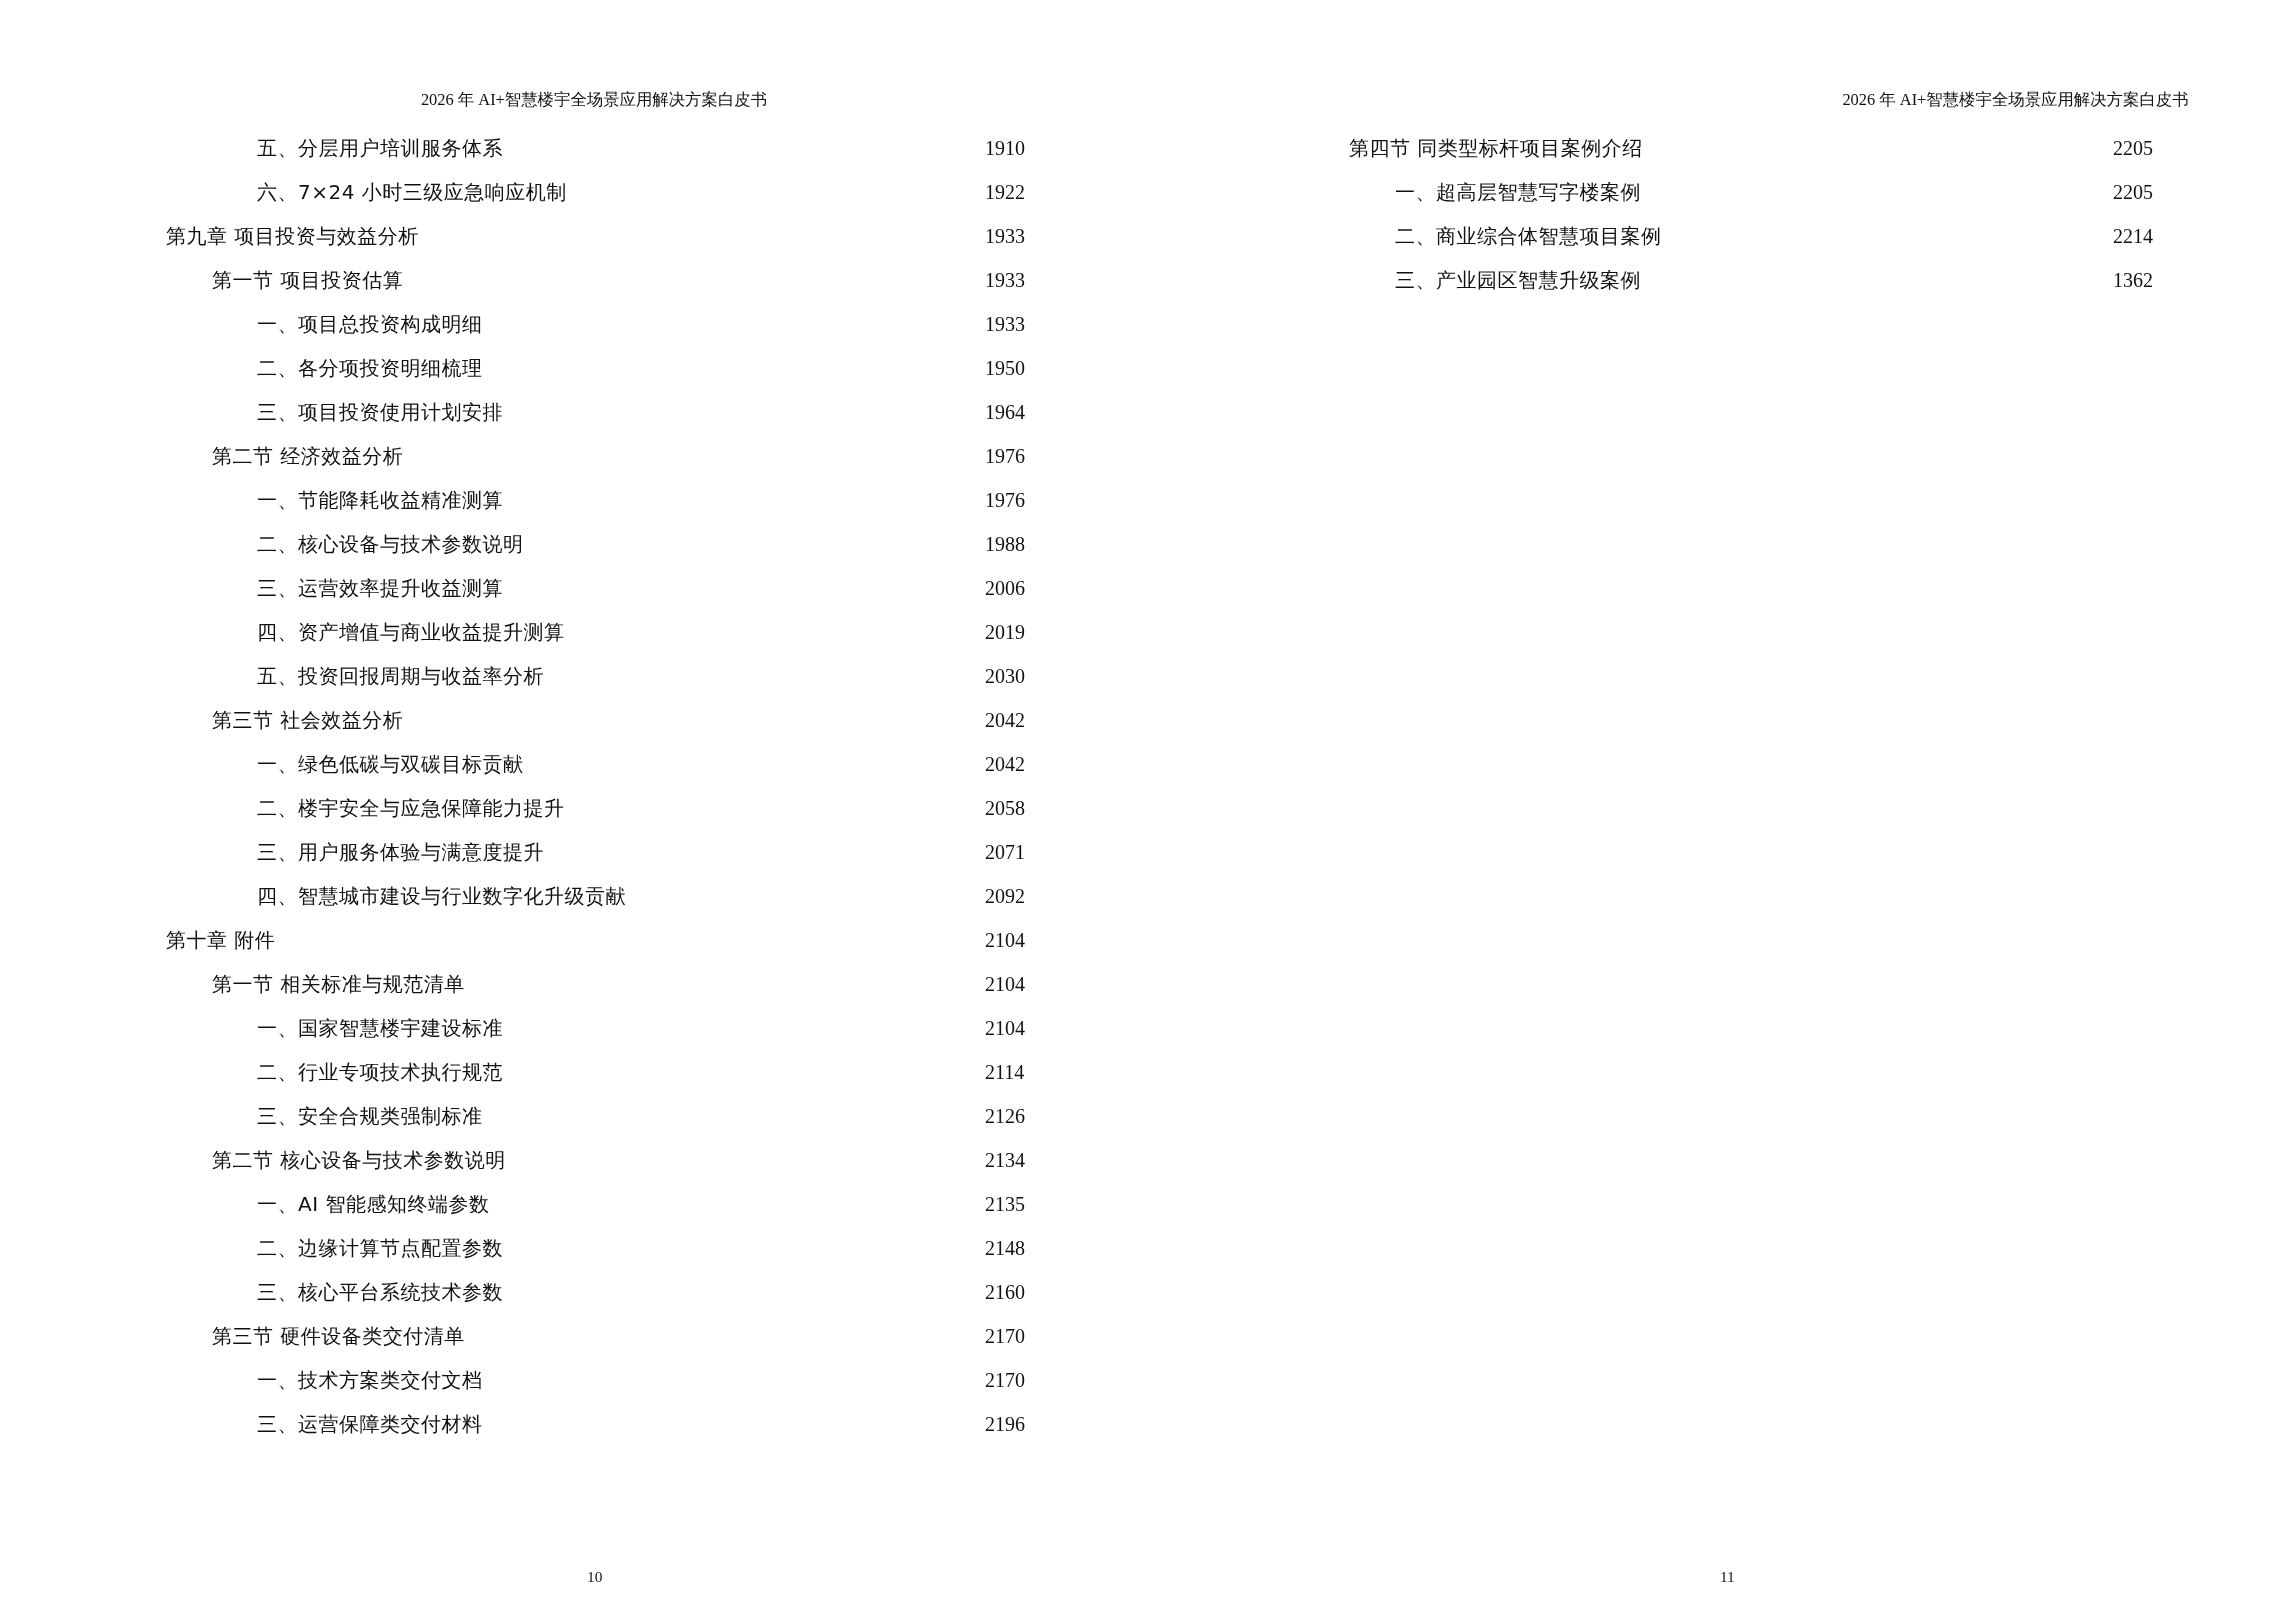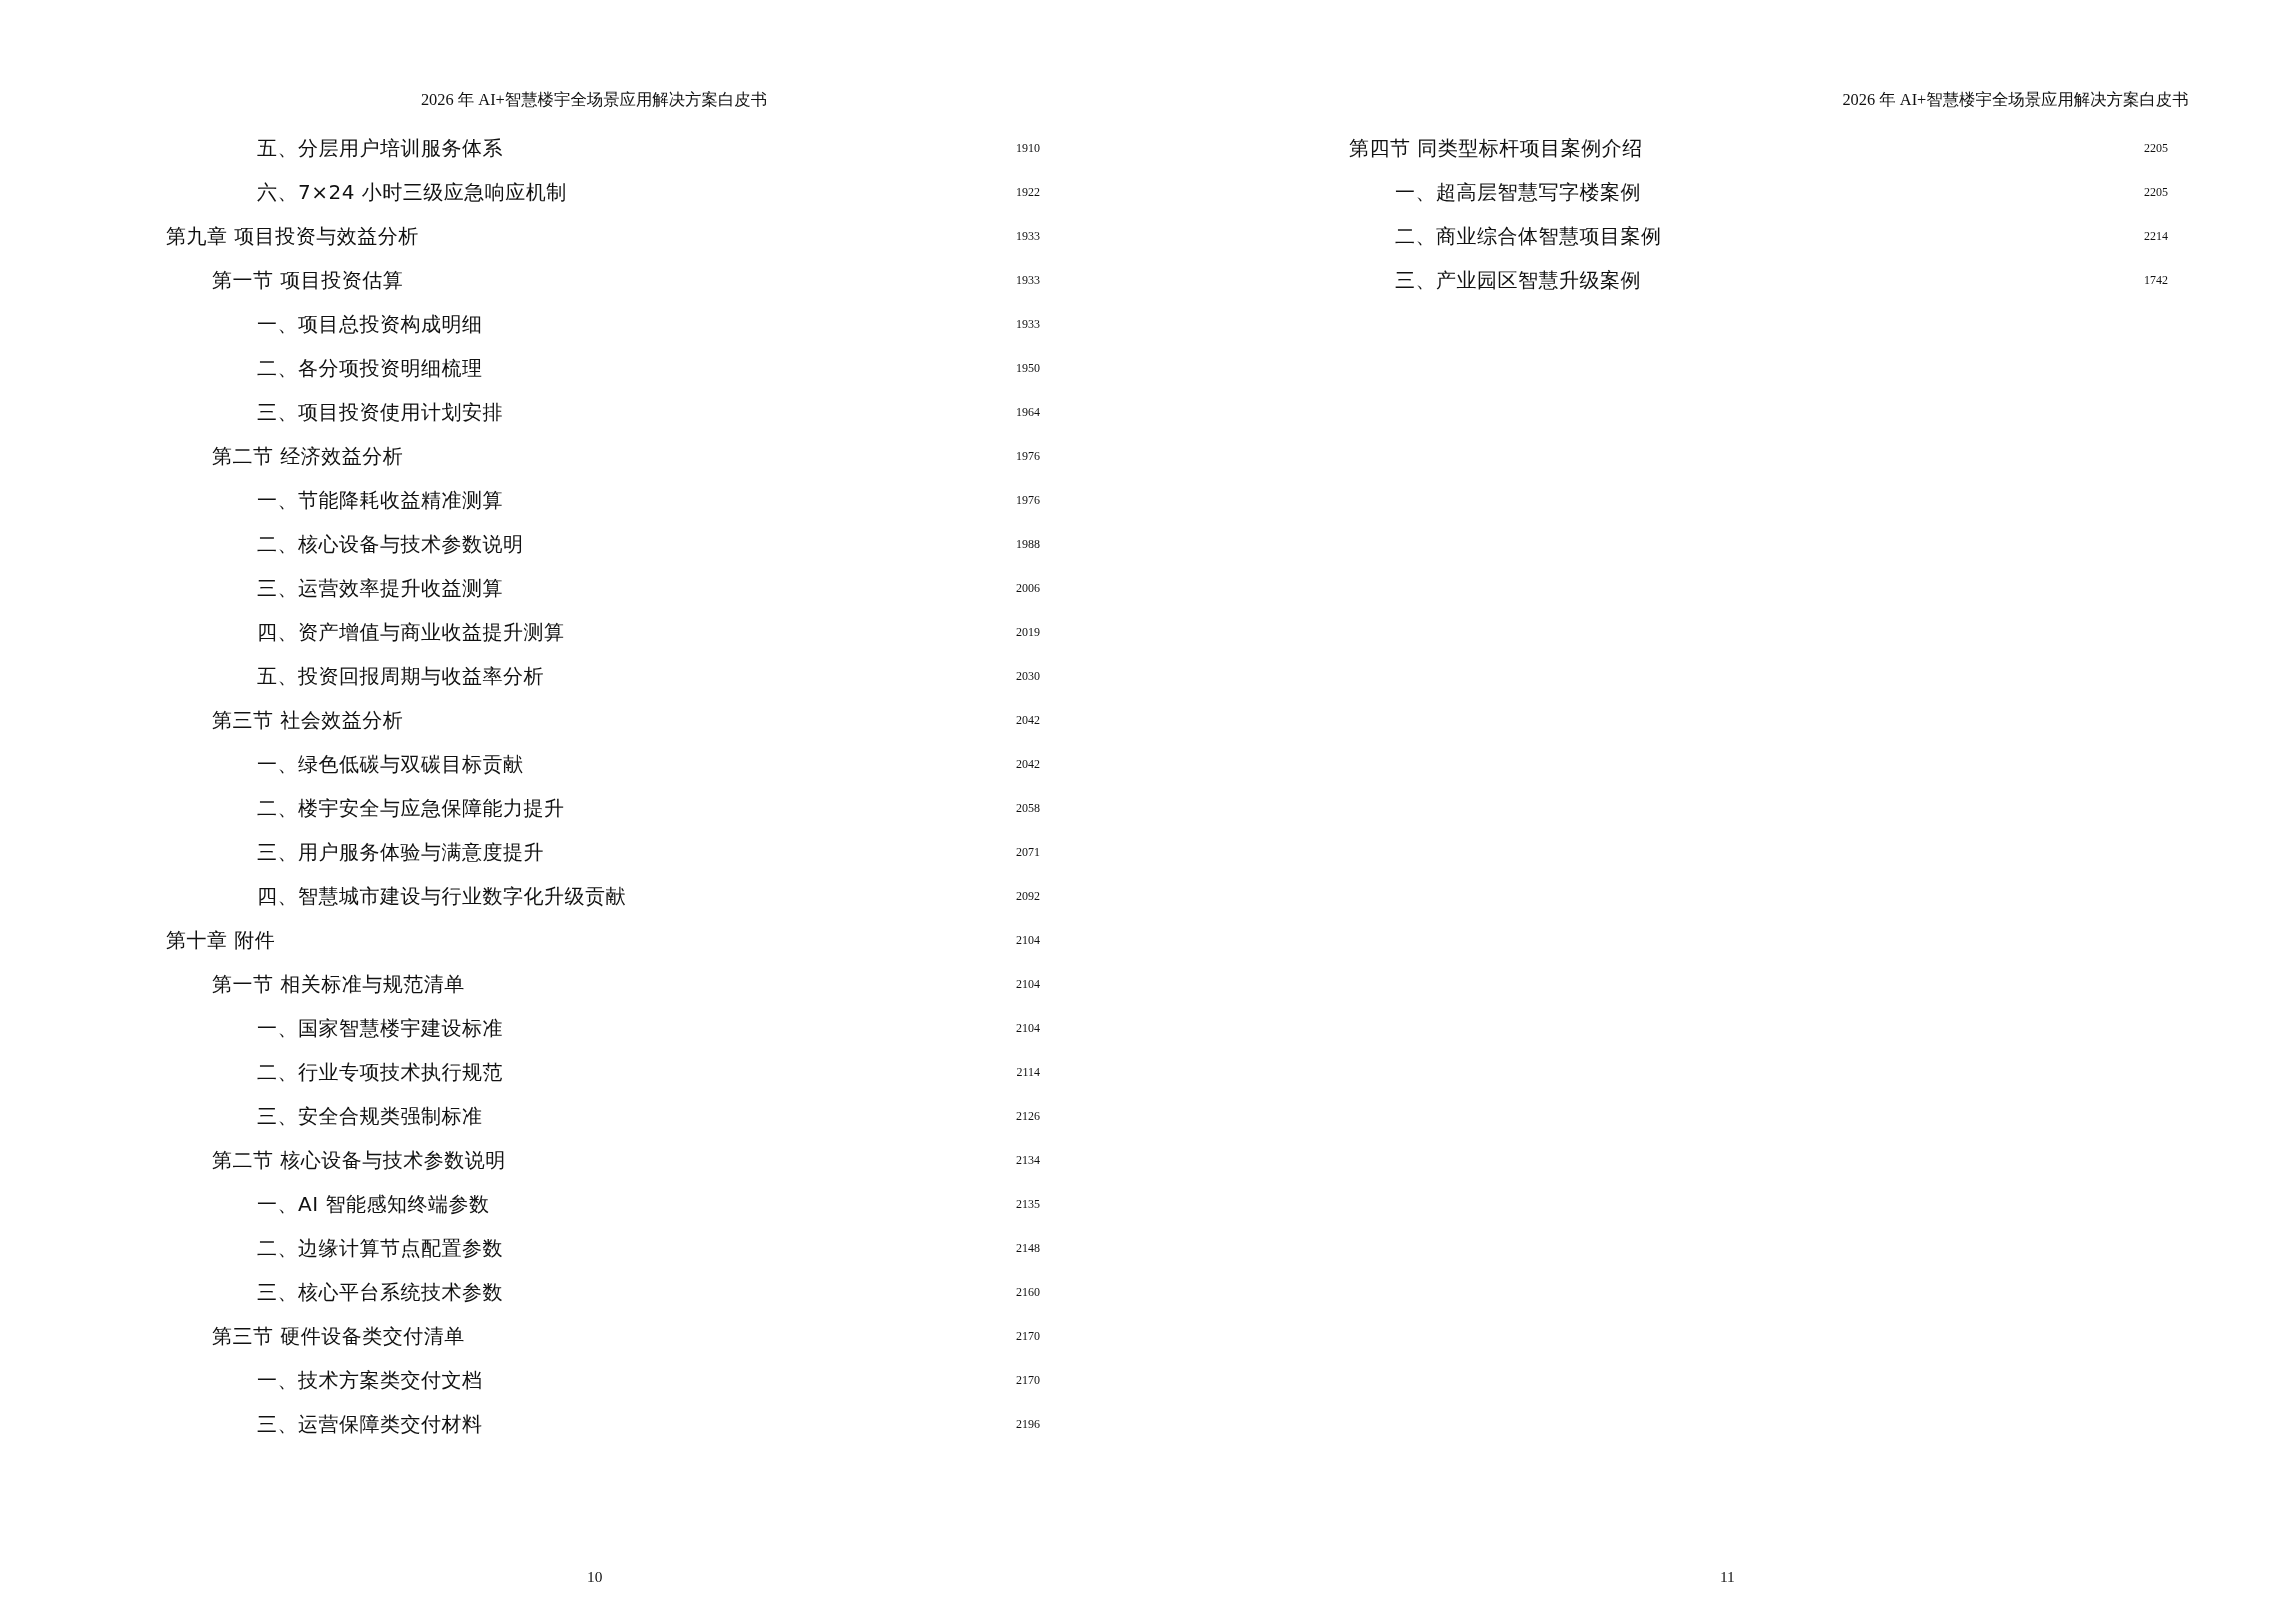--- a/index.html
+++ b/index.html
@@ -30,21 +30,21 @@
     font-family: "DejaVu Sans", "Liberation Sans", sans-serif;
     font-size: 20px; padding-right: 2.9px; flex: 0 0 auto; letter-spacing: 0.5px;
   }
   .row .leader {
     flex: 1 1 auto; overflow: hidden; height: 21px; margin: 0 2.9px;
     background-image: radial-gradient(circle, #111 1.4px, transparent 1.7px);
     background-size: 11.3px 21px; background-repeat: repeat-x;
     background-position: 0 14.4px;
   }
   .row .pg {
-    flex: 0 0 auto; width: 55px; text-align: right; font-size: 12px;
+    flex: 0 0 auto; width: 55px; text-align: left; font-size: 20px;
     font-family: "Liberation Serif", "DejaVu Serif", serif;
   }
   .lvl1 { padding-left: 0; }
   .lvl2 { padding-left: 46px; }
   .lvl3 { padding-left: 91px; gap: 28px; }
   .page.right .lvl2 { padding-left: 46px; }
   .footer {
     position: absolute; top: 1512px; font-size: 15.4px;
     font-family: "Liberation Serif", "DejaVu Serif", serif;
     margin-top: 48px;
@@ -226,18 +226,18 @@
         <span class="pg">2205</span>
       </div>
     <div class="row lvl2">
         <span class="title">二、商业综合体智慧项目案例</span>
         <span class="leader"></span>
         <span class="pg">2214</span>
       </div>
     <div class="row lvl2">
         <span class="title">三、产业园区智慧升级案例</span>
         <span class="leader"></span>
-        <span class="pg">1742</span>
+        <span class="pg">1362</span>
       </div>
   </div>
   <div class="footer">11</div>
 </div>
 
 
 </body></html>

